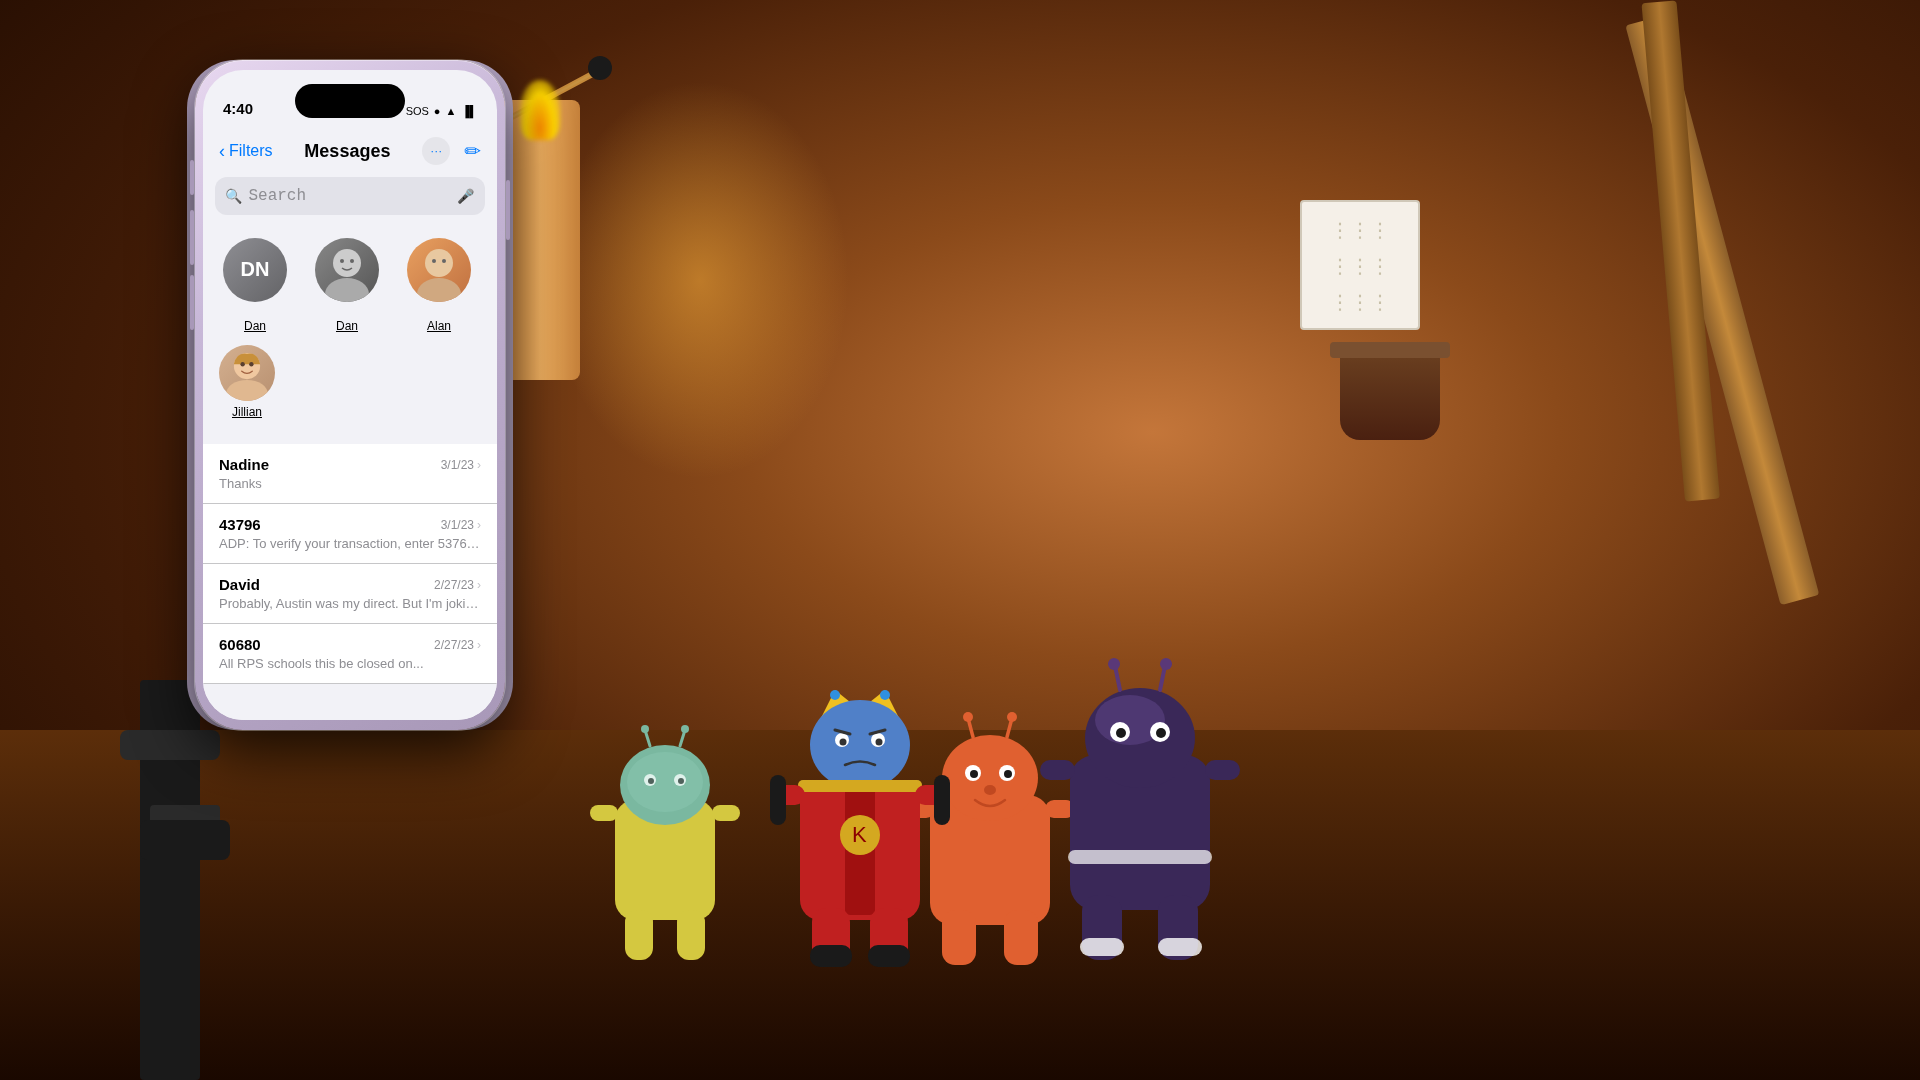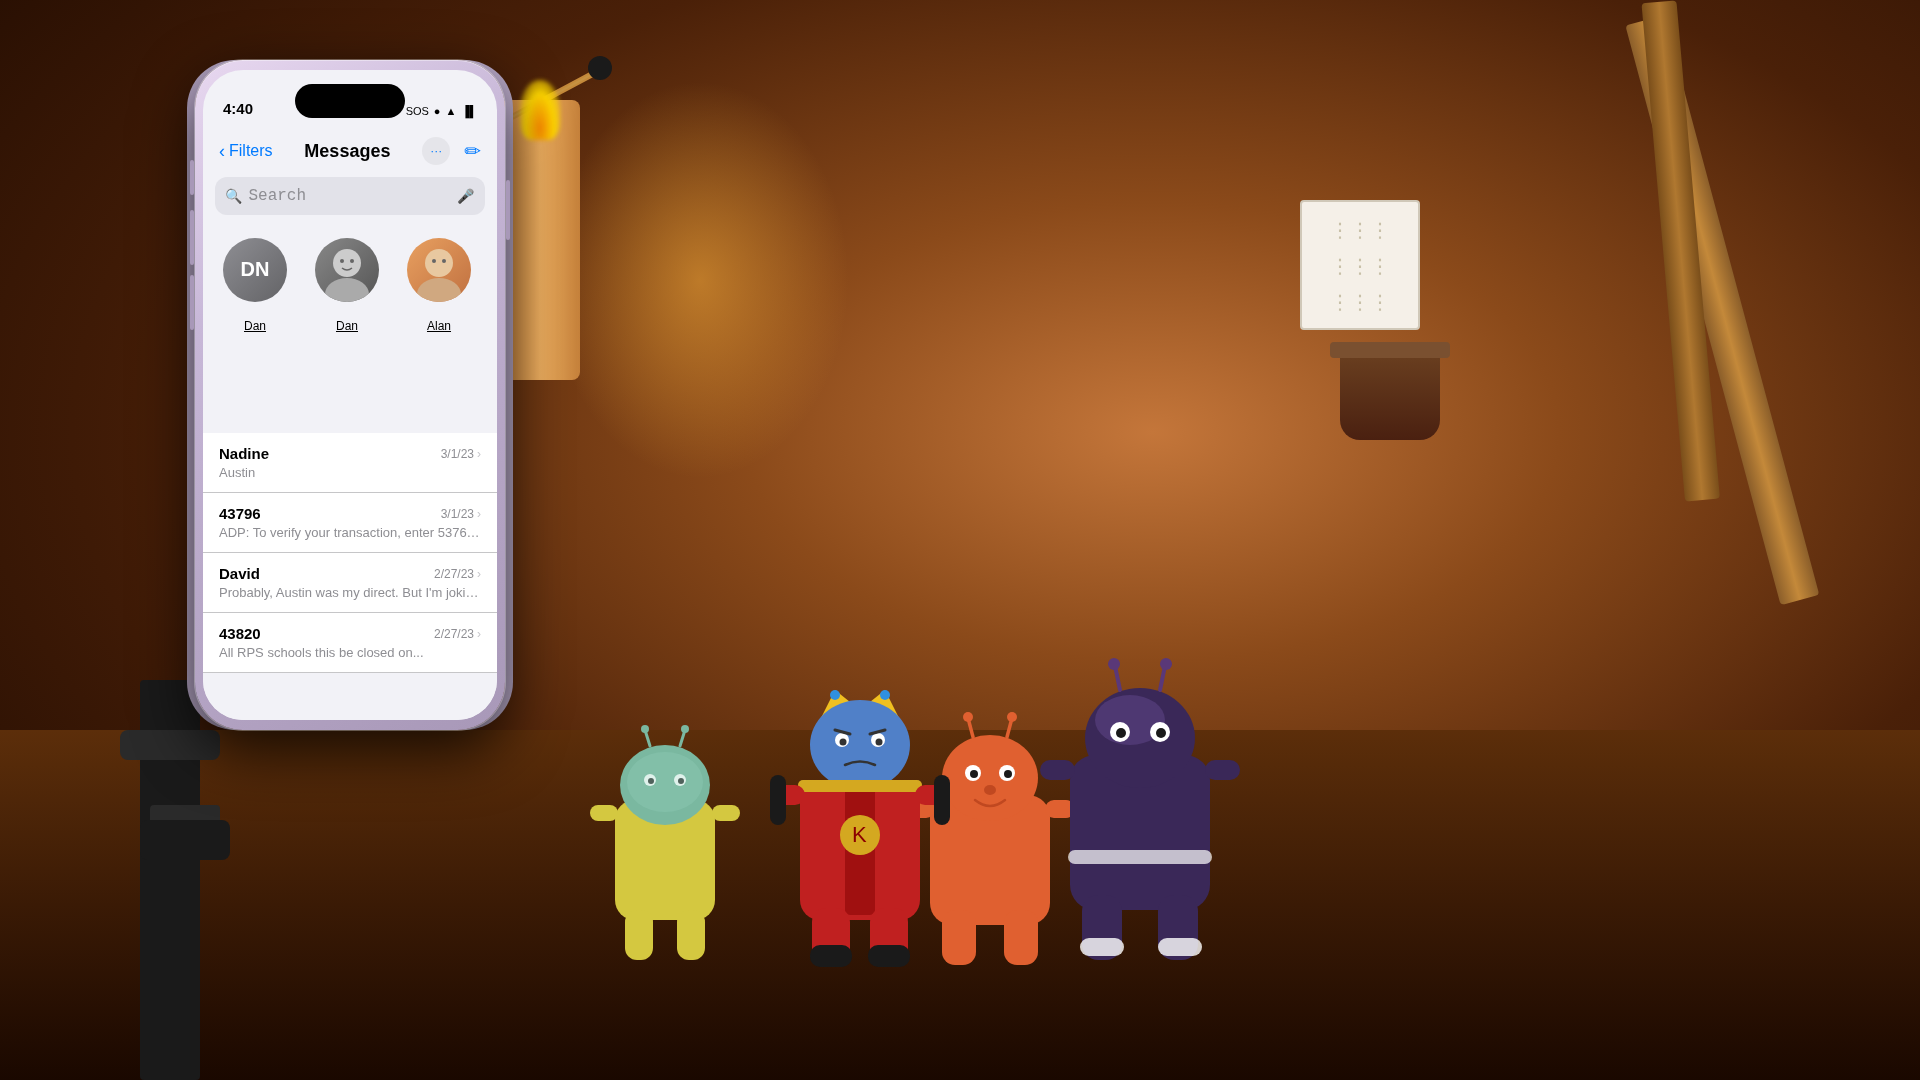--- a/index.html
+++ b/index.html
@@ -784,34 +784,50 @@
               <circle cx="32" cy="25" r="14" fill="#e8c8a0"></circle>
               <ellipse cx="32" cy="56" rx="22" ry="16" fill="#d0a880"></ellipse>
               <circle cx="27" cy="23" r="2" fill="#666"></circle>
               <circle cx="37" cy="23" r="2" fill="#666"></circle>
             </svg>
           </div>
           <span class="contact-name">Alan</span>
         </div>
       </div>
 
-
-      <div class="message-list" style="top: 355px;">
+      <div style="position:absolute; top:275px; left:0; right:0; background:#f2f2f7; padding:0 16px 10px; z-index:14;">
+        <div class="contact-pin" style="flex-direction:column; align-items:center; display:inline-flex; gap:4px;">
+          <div class="contact-avatar avatar-photo" style="background: linear-gradient(135deg, #d4b090, #b89070); width:56px; height:56px;">
+            <svg viewBox="0 0 64 64" xmlns="http://www.w3.org/2000/svg">
+              <circle cx="32" cy="24" r="15" fill="#f0c8a0"></circle>
+              <ellipse cx="32" cy="56" rx="24" ry="16" fill="#e0b890"></ellipse>
+
+              <path d="M 17 22 Q 20 8 32 10 Q 44 8 47 22" fill="#c8903a"></path>
+              <circle cx="27" cy="22" r="2.5" fill="#5a4030"></circle>
+              <circle cx="37" cy="22" r="2.5" fill="#5a4030"></circle>
+              <path d="M 26 30 Q 32 35 38 30" fill="none" stroke="#a06040" stroke-width="1.5" stroke-linecap="round"></path>
+            </svg>
+          </div>
+          <span class="contact-name">Jillian</span>
+        </div>
+      </div>
+
+      <div class="message-list" style="top: 366px;">
 
         <div class="section-sep"></div>
 
         <div class="message-item">
           <div class="message-header">
             <span class="msg-sender">Nadine</span>
             <span class="msg-date">
               <span>3/1/23</span>
               <span class="msg-chevron">›</span>
             </span>
           </div>
-          <span class="msg-preview">Austin</span>
+          <span class="msg-preview">Thanks</span>
         </div>
 
         <div class="message-item">
           <div class="message-header">
             <span class="msg-sender">43796</span>
             <span class="msg-date">
               <span>3/1/23</span>
               <span class="msg-chevron">›</span>
             </span>
           </div>
@@ -824,21 +840,21 @@
             <span class="msg-date">
               <span>2/27/23</span>
               <span class="msg-chevron">›</span>
             </span>
           </div>
           <span class="msg-preview">Probably, Austin was my direct. But I'm joking, if I'm at camp this sum...</span>
         </div>
 
         <div class="message-item">
           <div class="message-header">
-            <span class="msg-sender">43820</span>
+            <span class="msg-sender">60680</span>
             <span class="msg-date">
               <span>2/27/23</span>
               <span class="msg-chevron">›</span>
             </span>
           </div>
           <span class="msg-preview">All RPS schools this be closed on...</span>
         </div>
 
       </div>
 

